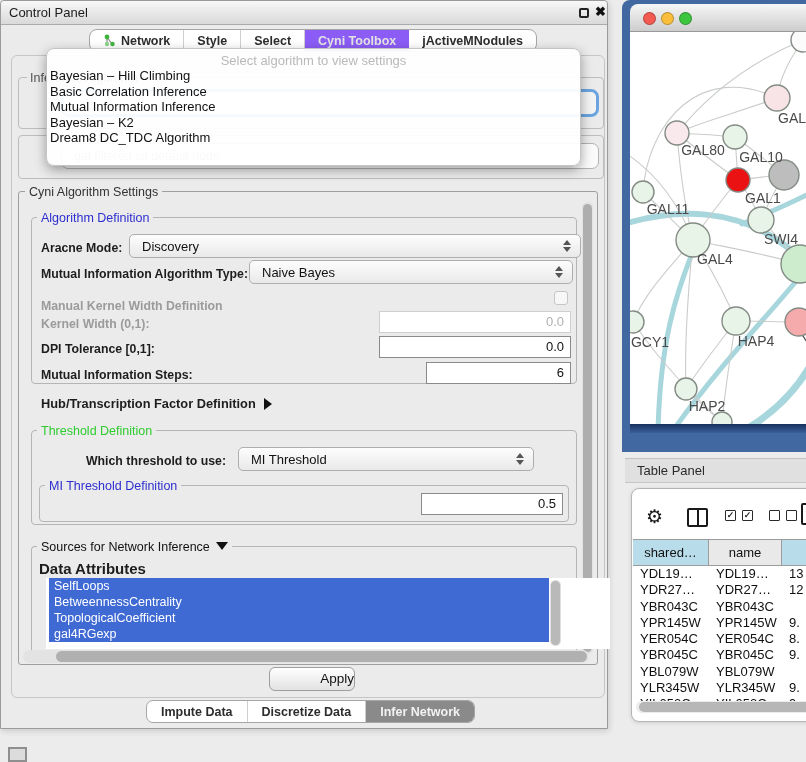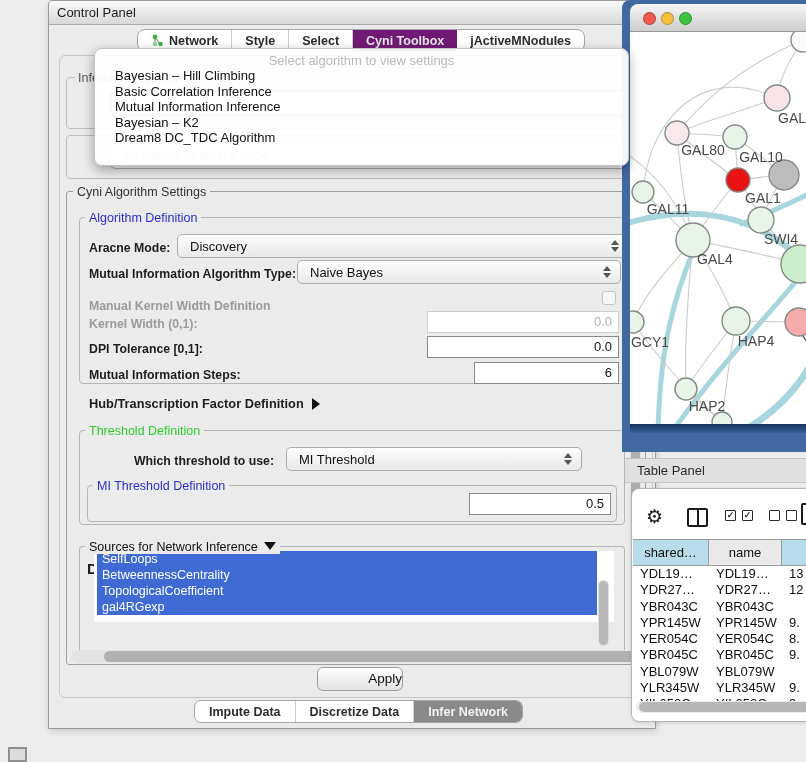--- a/index.html
+++ b/index.html
@@ -3,50 +3,50 @@
 <meta charset="utf-8">
 <style>
   * { margin:0; padding:0; box-sizing:border-box; }
   html,body { width:806px; height:762px; }
   body { position:relative; width:806px; height:762px; background:#ececec;
          font-family:"Liberation Sans", sans-serif; overflow:hidden; color:#222; }
   .abs { position:absolute; }
 
   
   #control-panel { left:0; top:8; width:608px; height:729px; background:#ebebeb;
-    border:1px solid #9a9a9a; border-radius:4px 4px 0 0; box-shadow:1px 2px 6px rgba(0,0,0,.15);margin-left:48px; }
+    border:1px solid #9a9a9a; border-radius:4px 4px 0 0; box-shadow:1px 2px 6px rgba(0,0,0,.15); }
   #cp-titlebar { left:0; top:0; width:100%; height:24px;
     background:linear-gradient(#f8f8f8,#d9d9d9); border-bottom:1px solid #aaa; border-radius:4px 4px 0 0; }
   #cp-title { left:8px; top:4px; font-size:13px; color:#1b1b1b; }
   .win-float { left:578px; top:7px; width:10px; height:10px; border:2px solid #222; border-radius:2px; }
   .win-close { left:594px; top:3px; font-size:13px; font-weight:bold; color:#111; }
 
   
   #top-tabs { left:88px; top:28px; height:23px; display:flex; background:#fff;
     border:1px solid #a6a6a6; border-radius:8px; overflow:hidden; }
   .ttab { display:flex; align-items:center; gap:5px; padding:0 13px; font-size:12.5px; font-weight:bold;
     color:#2d2d2d; border-right:1px solid #cfcfcf; white-space:nowrap; }
   .ttab:last-child { border-right:none; }
-  .ttab.sel { background:#701a75; color:#e3e3e3; border-right:none; }
+  .ttab.sel { background:#8b5cf6; color:#e3e3e3; border-right:none; }
 
   
   .gbox { border:1px solid #bdbdbd; border-radius:4px; }
   #outer-box { left:10px; top:54px; width:594px; height:643px; border:1px solid #c6c6c6; border-radius:6px; }
   #ghost-g1 { left:17px; top:76px; width:586px; height:52px; }
   #ghost-g1-title { left:26px; top:70px; font-size:12.5px; color:#555; background:#ebebeb; padding:0 3px; }
   #ghost-combo1 { left:60px; top:88px; width:538px; height:28px; border:3px solid #6ba4de; border-radius:8px; background:#f3f3f3; }
   #ghost-g2 { left:17px; top:134px; width:586px; height:44px; }
   #ghost-combo2 { left:60px; top:142px; width:538px; height:26px; border:1px solid #b3b3b3; border-radius:7px;
     background:#fafafa; font-size:12.5px; color:#9a9a9a; line-height:24px; padding-left:12px; }
 
   
   #algo-popup { left:45px; top:47px; width:535px; height:118px; background:rgba(255,255,255,.94);
     border:1px solid #c4c4c4; border-radius:8px; box-shadow:0 4px 12px rgba(0,0,0,.35); z-index:5; }
   #algo-placeholder { width:100%; text-align:center; margin-top:4px; font-size:13px; color:#b9b9b9; }
-  .algo-item { font-size:13px; color:#111; line-height:15.6px; padding-left:20px; white-space:nowrap; }
+  .algo-item { font-size:13px; color:#111; line-height:15.6px; padding-left:3px; white-space:nowrap; }
   .algo-item.sel { font-weight:bold; }
 
   
   #settings-box { left:17px; top:190px; width:580px; height:474px; border:1px solid #9f9f9f; border-radius:3px; }
   .legend { background:#ebebeb; padding:0 4px; font-size:12.5px; white-space:nowrap; z-index:2; }
   #settings-legend { left:24px; top:184px; color:#333; }
   #settings-scrollbar { left:581px; top:201px; width:11px; height:452px; background:#e2e2e2; border-radius:6px; }
   #settings-thumb { left:1px; top:2px; width:9px; height:448px; background:#aeaeae; border-radius:5px; }
 
   .blue-t { color:#2d2dd0; }
@@ -68,21 +68,21 @@
   #alg-def-box { left:30px; top:216px; width:546px; height:167px; border:1px solid #b5b5b5; border-radius:4px; }
   #thr-box { left:30px; top:429px; width:546px; height:95px; border:1px solid #b5b5b5; border-radius:4px; }
   #mi-thr-box { left:38px; top:484px; width:530px; height:37px; border:1px solid #b5b5b5; border-radius:4px; }
   #src-box { left:30px; top:545px; width:546px; height:110px; border:1px solid #b5b5b5; border-bottom:none; border-radius:4px 4px 0 0; }
 
   .tri-right { display:inline-block; width:0; height:0; border-top:6px solid transparent; border-bottom:6px solid transparent;
     border-left:8px solid #111; margin-left:8px; vertical-align:-2px; }
   .tri-down { display:inline-block; width:0; height:0; border-left:6px solid transparent; border-right:6px solid transparent;
     border-top:8px solid #111; margin-left:6px; vertical-align:1px; }
 
-  #attr-list { left:45px; top:550px; width:520px; height:71px; background:#fff; overflow:hidden; }
+  #attr-list { left:45px; top:577px; width:564px; height:71px; background:#fff; overflow:hidden; }
   .attr-item { width:500px; height:16px; background:#3f6ad4; color:#fff; font-size:12.5px; line-height:16px; padding-left:5px; margin-left:3px; }
   #attr-scroll { left:549px; top:579px; width:11px; height:66px; background:#dedede; border-radius:6px; }
   #attr-thumb { left:1px; top:1px; width:9px; height:64px; background:#b9b9b9; border-radius:5px; }
 
   #hscroll { left:22px; top:649px; width:566px; height:13px; background:#e3e3e3; border-radius:7px; }
   #hscroll-thumb { left:33px; top:1px; width:531px; height:11px; background:#b0b0b0; border-radius:6px; }
 
   #apply-btn { left:268px; top:666px; width:86px; height:24px; border:1px solid #9e9e9e; border-radius:6px;
     background:linear-gradient(#ffffff,#e2e2e2); font-size:13.5px; color:#111; text-align:right; line-height:22px;padding-left:48px; }
 

